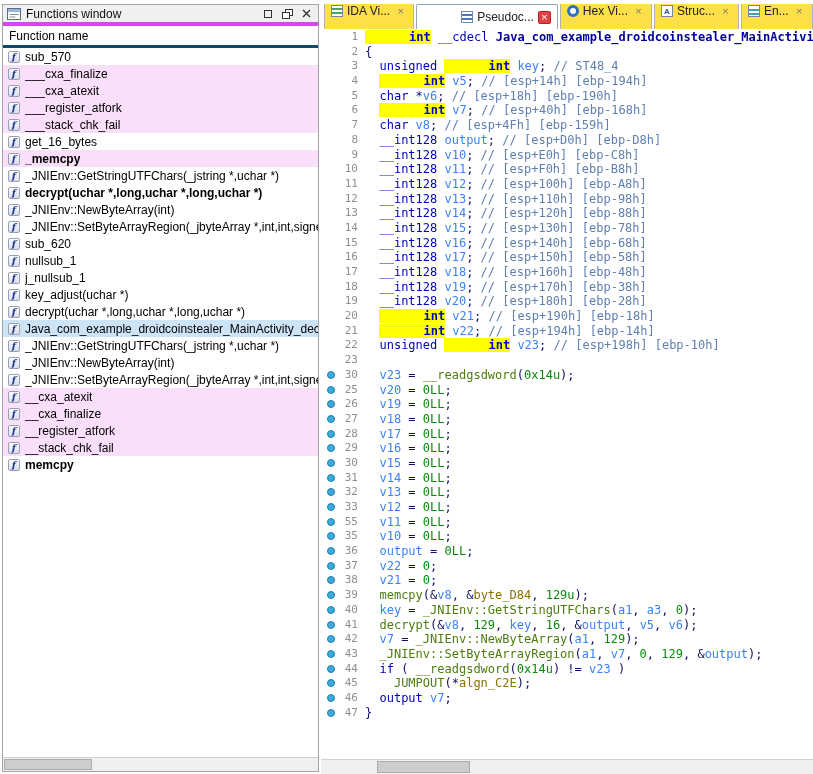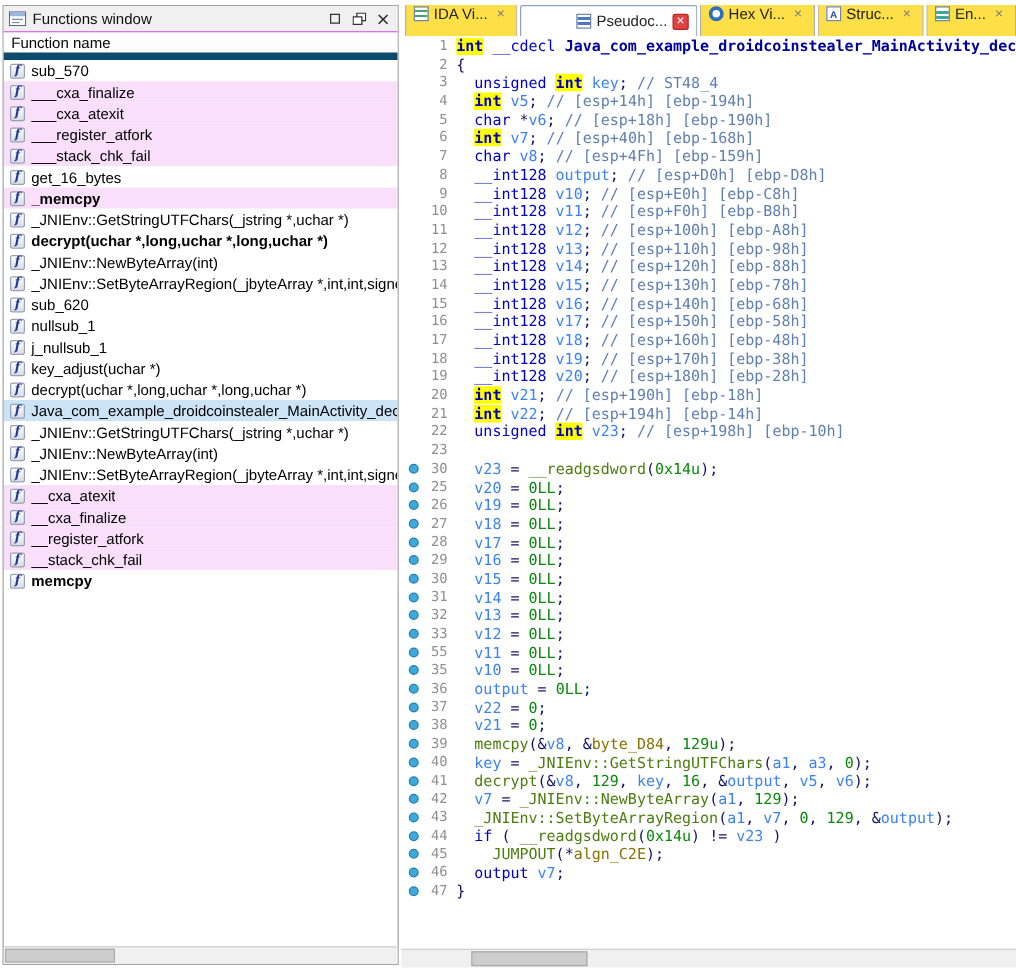--- a/index.html
+++ b/index.html
@@ -3,27 +3,27 @@
 <meta charset="utf-8">
 <style>
   * { margin:0; padding:0; box-sizing:border-box; }
   body { background:#ffffff; width:813px; height:774px; overflow:hidden;
          font-family:"Liberation Sans", sans-serif; }
   .app { position:relative; width:813px; height:774px; background:#fff; }
 
   
   .left-panel { position:absolute; left:2px; top:4px; width:317px; height:768px;
                 border:1px solid #a3a3a3; background:#fff; display:flex; flex-direction:column; }
-  .panel-titlebar { height:21px; background:#f0f0f0; border-bottom:1px solid #d946ef;
+  .panel-titlebar { height:21px; background:#f0f0f0; border-bottom:4px solid #d946ef;
                     display:flex; align-items:center; padding:0 4px; flex:none; }
   .panel-titlebar .wicon { width:14px; height:12px; margin-right:5px; flex:none; }
   .panel-title { font-size:12px; color:#111; flex:1; white-space:nowrap; overflow:hidden; }
   .tbtn { width:16px; height:15px; display:flex; align-items:center; justify-content:center;
           margin-left:3px; flex:none; cursor:default; }
-  .colheader { height:22px; border-bottom:6px solid #0c4a6e; background:#fdfdfd;
+  .colheader { height:22px; border-bottom:3px solid #0c4a6e; background:#fdfdfd;
                font-size:12px; color:#000; display:flex; align-items:center; padding-left:6px; flex:none; }
   .func-list { flex:1; overflow:hidden; }
   .frow { display:flex; align-items:center; height:17px; padding-left:2px;
           font-size:12px; color:#000; white-space:nowrap; overflow:hidden; background:#fff; }
   .frow.lib { background:#f9dff9; }
   .frow.sel { background:#cde4f7; }
   .frow.b .flabel { font-weight:bold; }
   .ficon { width:12px; height:12px; border:1px solid #98a0b4; border-radius:2px;
            background:linear-gradient(#ffffff,#d9dcea); color:#223a8c;
            font:italic bold 10px "DejaVu Serif", serif; line-height:10px;
@@ -59,21 +59,21 @@
   .code-area { position:absolute; left:0; top:30px; right:0; bottom:16px; overflow:hidden; background:#fff;
                font-family:"DejaVu Sans Mono","Liberation Mono", monospace; font-size:12px; }
   .cline { display:flex; height:14.7px; line-height:14.7px; white-space:pre; }
   .dot { width:8px; height:8px; border-radius:50%; background:#3fa9dc; border:1px solid #2080ae;
          margin:3px 3px 0 6px; flex:none; }
   .dot.hidden { visibility:hidden; }
   .lnum { width:20px; text-align:right; color:#8f8f8f; flex:none; font-size:11px; }
   .ctext { padding-left:7px; flex:none; }
 
   .kw  { color:#0000c0; font-weight:normal; }
-  .kwh { color:#0000c0; font-weight:bold; background:#ffff00; }
+  .kwh { color:#0000c0; font-weight:bold; background:#ffff00;padding-left:44px; }
   .def { color:#00009b; font-weight:bold; }
   .var { color:#3b82f6; }
   .num { color:#0a8a0a; }
   .com { color:#5f7fb2; }
   .fn  { color:#4d7c0f; }
   .glb { color:#8a7000; }
   .pl  { color:#10106a; }
 
   .code-hscroll { position:absolute; left:0; right:0; bottom:0; height:15px;
                   background:#f0f0f0; border-top:1px solid #d0d0d0; }

